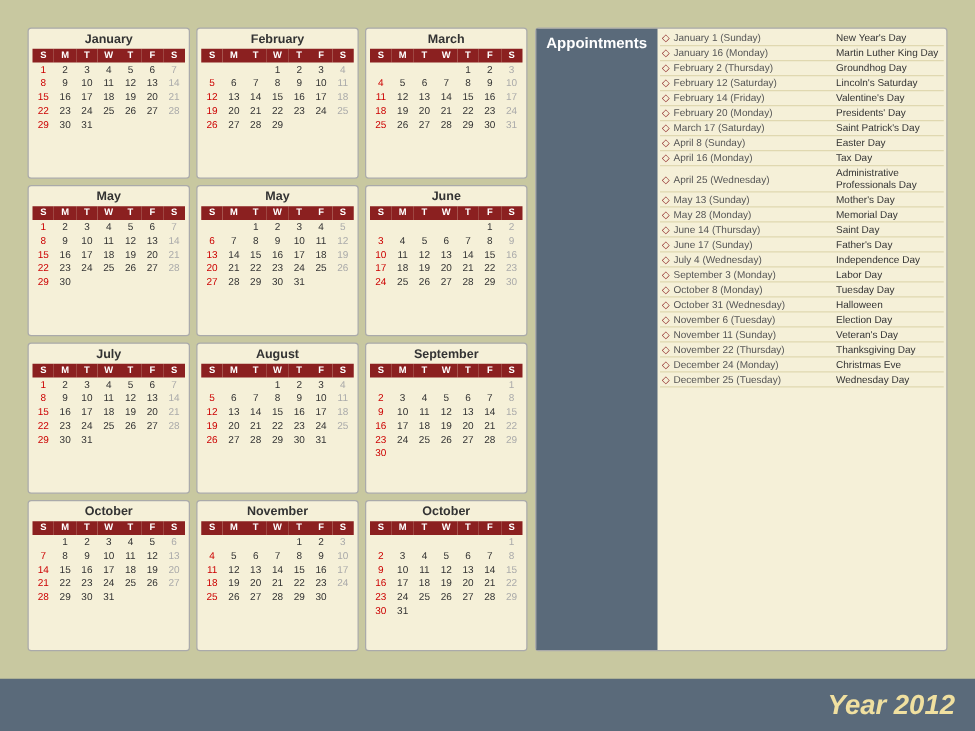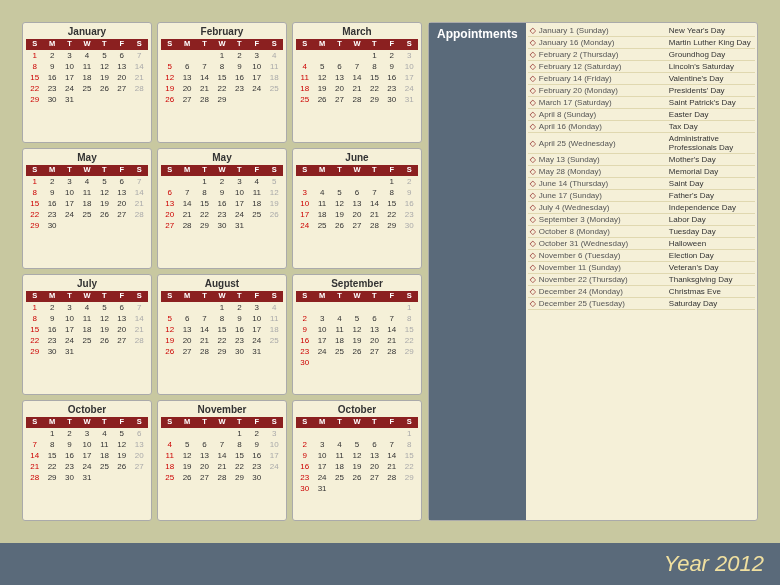--- a/index.html
+++ b/index.html
@@ -104,21 +104,21 @@
       font-size: 8px;
     }
     .appt-name {
       color: #333;
       font-size: 8px;
     }
     .footer-bar {
       background: #5a6a7a;
       color: #f0e0a0;
       font-size: 22px;
-      font-weight: normal;
+      font-weight: bold;
       font-style: italic;
       text-align: right;
       padding: 6px 16px;
       height: 42px;
       display: flex;
       align-items: center;
       justify-content: flex-end;
     }
   </style>
 </head>
@@ -971,20 +971,20 @@
           <span class="appt-name">Thanksgiving Day</span>
         </div>
         <div class="appt-row">
           <span class="appt-diamond">◇</span>
           <span class="appt-date">December 24 (Monday)</span>
           <span class="appt-name">Christmas Eve</span>
         </div>
         <div class="appt-row">
           <span class="appt-diamond">◇</span>
           <span class="appt-date">December 25 (Tuesday)</span>
-          <span class="appt-name">Saturday Day</span>
+          <span class="appt-name">Wednesday Day</span>
         </div>
       </div>
   </div>
 </div>
 <div class="footer-bar">
   <span>Year 2012</span>
 </div>
 
 </body></html>

